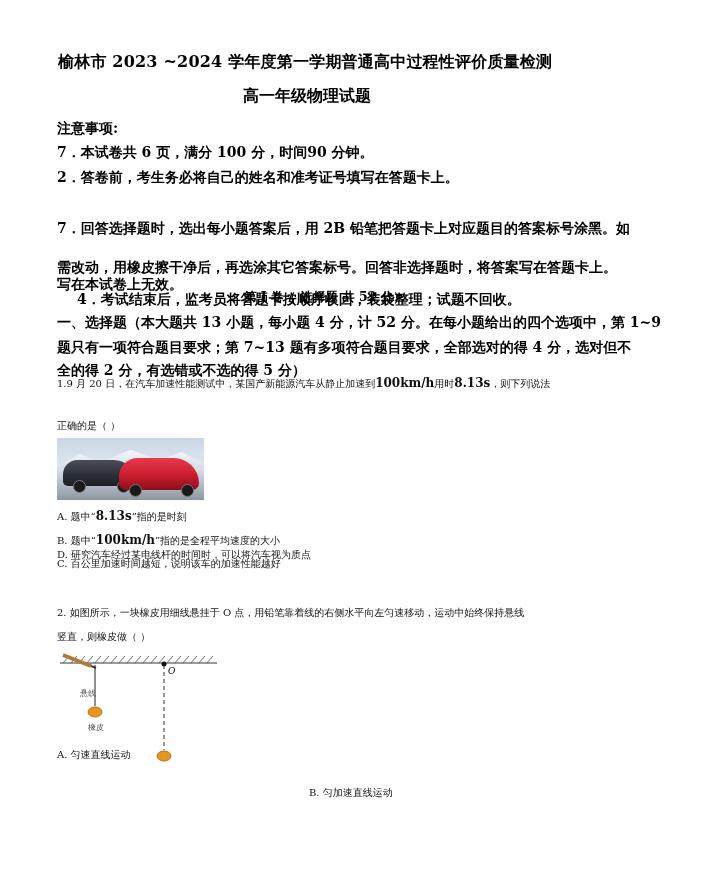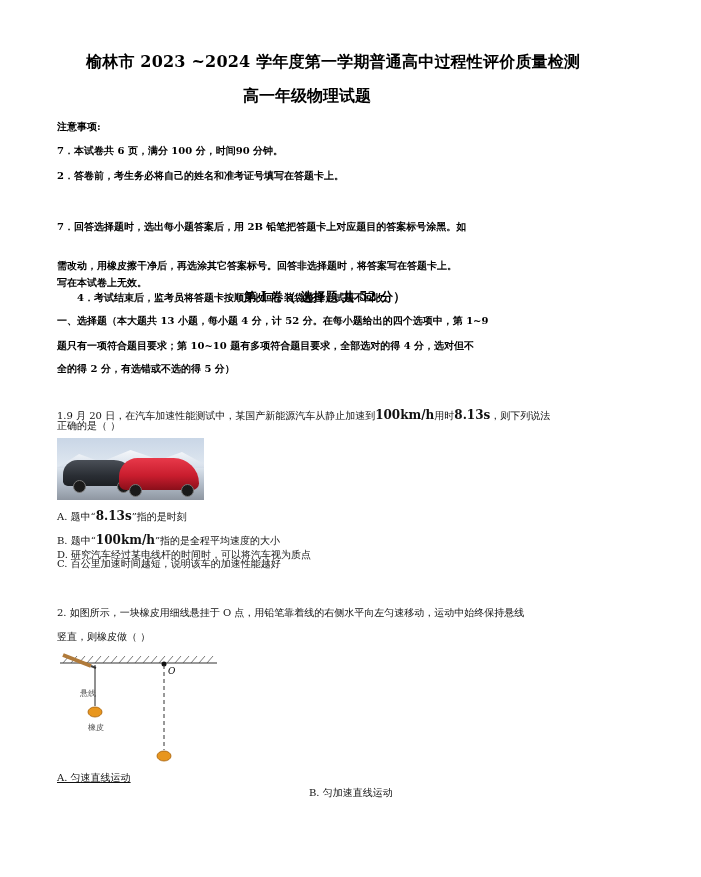--- a/index.html
+++ b/index.html
@@ -1,21 +1,21 @@
 <!DOCTYPE html>
 <html><head>
 <meta charset="utf-8">
 <style>
   html, body { margin: 0; padding: 0; background: #ffffff; }
   body { width: 701px; height: 877px; position: relative; overflow: hidden;
          font-family: "DejaVu Serif", "Liberation Serif", serif; color: #000; }
   .abs { position: absolute; white-space: nowrap; }
-  .title { left: 86px; top: 52px; font-size: 16px; font-weight: bold; letter-spacing: 0.2px; }
+  .title { left: 58px; top: 52px; font-size: 16px; font-weight: bold; letter-spacing: 0.2px; }
   .subtitle { left: 243px; top: 86px; font-size: 16px; font-weight: bold; }
-  .note { font-size: 10px; font-weight: bold; left: 57px; }
+  .note { font-size: 14px; font-weight: bold; left: 57px; }
   .q { font-size: 10px; left: 57px; color: #111; }
   .bigm { font-weight: bold; font-size: 12px; }
   .car-img { position: absolute; left: 57px; top: 438px; width: 147px; height: 62px; overflow: hidden;
              background: linear-gradient(180deg, #c9d6e6 0%, #dfe7f0 45%, #b9c3cf 70%, #8e96a1 100%); }
   .car1 { position: absolute; left: 6px; top: 22px; width: 72px; height: 26px; border-radius: 18px 26px 6px 6px;
           background: linear-gradient(180deg, #4a4f57 0%, #2a2e34 60%, #1c1f23 100%); }
   .car2 { position: absolute; left: 62px; top: 20px; width: 80px; height: 32px; border-radius: 22px 30px 8px 8px;
           background: linear-gradient(180deg, #e8394a 0%, #c91d2e 55%, #8a0f1a 100%); }
   .wheel { position: absolute; width: 11px; height: 11px; border-radius: 50%; background: #1a1a1a; border: 1px solid #777; }
   .mountain { position: absolute; left: 0; top: 10px; width: 147px; height: 20px;
@@ -32,24 +32,24 @@
 <div class="abs note" style="top:144px;">7．本试卷共 6 页，满分 100 分，时间90 分钟。</div>
 <div class="abs note" style="top:169px;">2．答卷前，考生务必将自己的姓名和准考证号填写在答题卡上。</div>
 <div class="abs note" style="top:220px;">7．回答选择题时，选出每小题答案后，用 2B 铅笔把答题卡上对应题目的答案标号涂黑。如</div>
 <div class="abs note" style="top:243px;margin-top:16px;">需改动，用橡皮擦干净后，再选涂其它答案标号。回答非选择题时，将答案写在答题卡上。</div>
 <div class="abs note" style="top:276px;">写在本试卷上无效。</div>
 <div class="abs note" style="top:291px;margin-left:20px;">4．考试结束后，监考员将答题卡按顺序收回，装袋整理；试题不回收。</div>
 
 <div class="abs note" style="left:244px; top:289px; font-size:12.5px;">第 I 卷（ 选择题  共 52 分）</div>
 
 <div class="abs note" style="top:314px;">一、选择题（本大题共 13 小题，每小题 4 分，计 52 分。在每小题给出的四个选项中，第 1~9</div>
-<div class="abs note" style="top:339px;">题只有一项符合题目要求；第 10~10 题有多项符合题目要求，全部选对的得 4 分，选对但不</div>
+<div class="abs note" style="top:339px;">题只有一项符合题目要求；第 7~13 题有多项符合题目要求，全部选对的得 4 分，选对但不</div>
 <div class="abs note" style="top:362px;">全的得 2 分，有选错或不选的得 5 分）</div>
 
-<div class="abs q" style="top:408px;">
+<div class="abs q" style="top:376px;">
   <span>1.9 月 20 日，在汽车加速性能测试中，某国产新能源汽车从静止加速到</span><span class="bigm">100km/h</span><span>用时</span><span class="bigm">8.13s</span><span>，则下列说法</span>
 </div>
 <div class="abs q" style="top:419px;">正确的是（      ）</div>
 
 <div class="car-img">
   <div class="mountain"></div>
   <div class="car1"></div>
   <div class="wheel" style="left:16px; top:42px;"></div>
   <div class="wheel" style="left:60px; top:42px;"></div>
   <div class="car2"></div>
@@ -103,14 +103,14 @@
 
   <circle cx="109" cy="14" r="2.5" fill="#111"></circle>
 
   <line x1="109" y1="15" x2="109" y2="100" stroke="#333" stroke-width="1" stroke-dasharray="4,3"></line>
   <ellipse cx="109" cy="106" rx="7" ry="5" fill="#e8961e" stroke="#a55f0a" stroke-width="0.8"></ellipse>
   <text x="113" y="24" font-size="9" font-style="italic" font-family="DejaVu Serif, serif">O</text>
   <text x="25" y="46" font-size="8" fill="#555" font-family="DejaVu Sans, sans-serif">悬线</text>
   <text x="33" y="80" font-size="8" fill="#555" font-family="DejaVu Sans, sans-serif">橡皮</text>
 </svg>
 
-<div class="abs q" style="top:771px;text-decoration:underline;">A. 匀速直线运动</div>
+<div class="abs q" style="top:748px;">A. 匀速直线运动</div>
 <div class="abs q" style="left:309px; top:786px;">B. 匀加速直线运动</div>
 
 </body></html>

